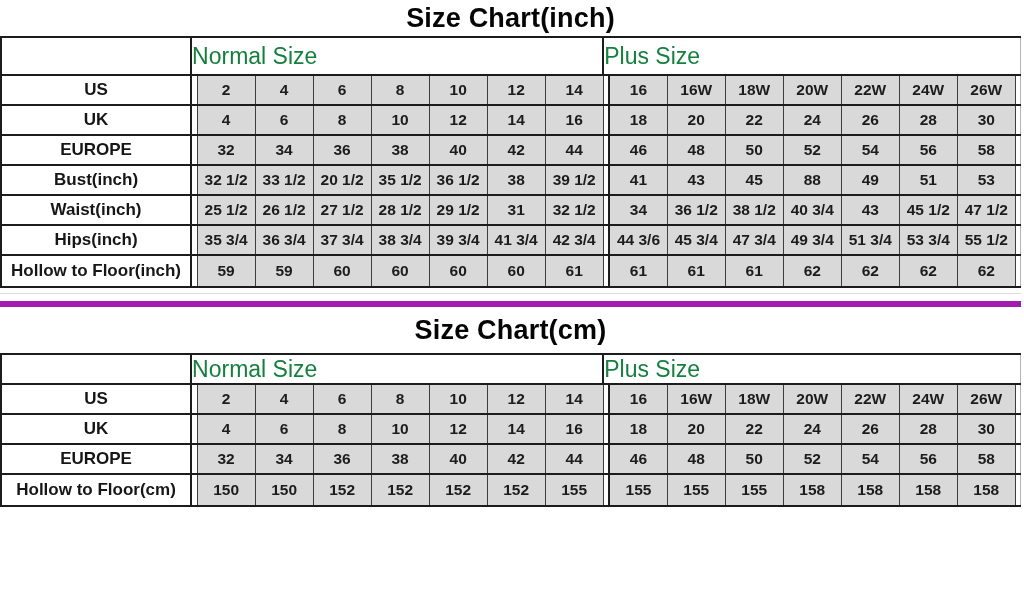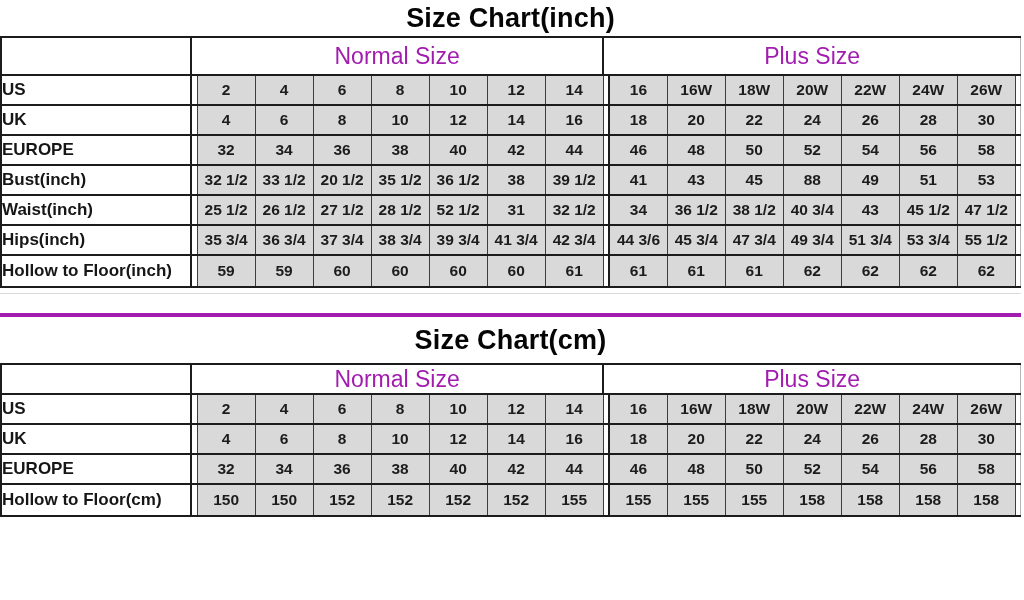--- a/index.html
+++ b/index.html
@@ -1,34 +1,34 @@
 <!DOCTYPE html>
 <html><head>
 <meta charset="utf-8">
 <style>
   html,body{margin:0;padding:0;background:#ffffff;width:1024px;height:600px;overflow:hidden;
     font-family:"Liberation Sans","DejaVu Sans",sans-serif;color:#111;}
   .page{width:1024px;height:600px;position:relative;border-radius:23px;}
   .chart-title{width:1021px;height:36px;line-height:36px;text-align:center;
     font-size:27px;font-weight:700;color:#050505;letter-spacing:0.2px;}
-  .sec2 .chart-title{height:46px;line-height:46px;border-top:4px solid #a21caf;margin-top:12px;}
+  .sec2 .chart-title{height:46px;line-height:46px;border-top:6px solid #a21caf;}
   .between-gap{height:13px;position:relative;}
   .between-gap::after{content:"";position:absolute;left:0;right:3px;top:5px;height:1px;background:#dcdcdc;}
   table.size-table{border-collapse:collapse;table-layout:fixed;width:1021px;}
   table.size-table td{padding:0;margin:0;overflow:hidden;white-space:nowrap;vertical-align:middle;
     border-top:2px solid #1c1c1c;border-bottom:2px solid #1c1c1c;}
   tr.grow{height:38px;}
   .sec2 tr.grow{height:30px;}
   tr.drow{height:30px;}
   tr.drow.last{height:32px;}
   td.corner{background:#fff;border-left:2px solid #1c1c1c;border-right:2px solid #1c1c1c;}
-  td.gh{background:#fff;text-align:center;font-size:23px;font-weight:400;color:#a21caf;
+  td.gh{background:#fff;text-align:left;font-size:23px;font-weight:400;color:#15803d;
     border-left:2px solid #1c1c1c;}
   td.gh.ghp{border-right:1px solid #b5b5b5;}
-  td.rl{background:#fff;text-align:left;font-size:17px;font-weight:700;color:#161616;
+  td.rl{background:#fff;text-align:center;font-size:17px;font-weight:700;color:#161616;
     border-left:2px solid #1c1c1c;border-right:2px solid #1c1c1c;}
   td.dc{background:#d9d9d9;text-align:center;font-size:15.5px;font-weight:700;color:#1c1c1c;
     border-left:1px solid #3d3d3d;border-right:1px solid #3d3d3d;}
   td.sp{background:#fff;}
   td.sp.spd{border-right:2px solid #1c1c1c;}
   td.sp.spr{border-right:1px solid #b5b5b5;}
 </style>
 </head>
 <body>
 
@@ -143,21 +143,21 @@
             <td class="dc">53</td>
             <td class="sp spr"></td>
           </tr>
           <tr class="drow">
             <td class="rl">Waist(inch)</td>
             <td class="sp"></td>
             <td class="dc">25 1/2</td>
             <td class="dc">26 1/2</td>
             <td class="dc">27 1/2</td>
             <td class="dc">28 1/2</td>
-            <td class="dc">52 1/2</td>
+            <td class="dc">29 1/2</td>
             <td class="dc">31</td>
             <td class="dc">32 1/2</td>
             <td class="sp spd"></td>
             <td class="dc">34</td>
             <td class="dc">36 1/2</td>
             <td class="dc">38 1/2</td>
             <td class="dc">40 3/4</td>
             <td class="dc">43</td>
             <td class="dc">45 1/2</td>
             <td class="dc">47 1/2</td>

